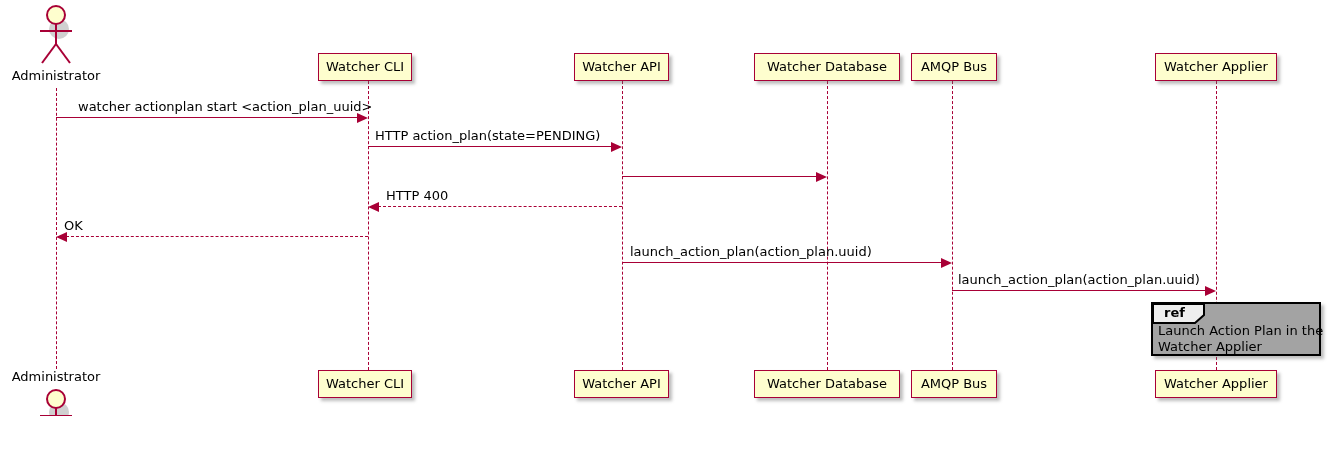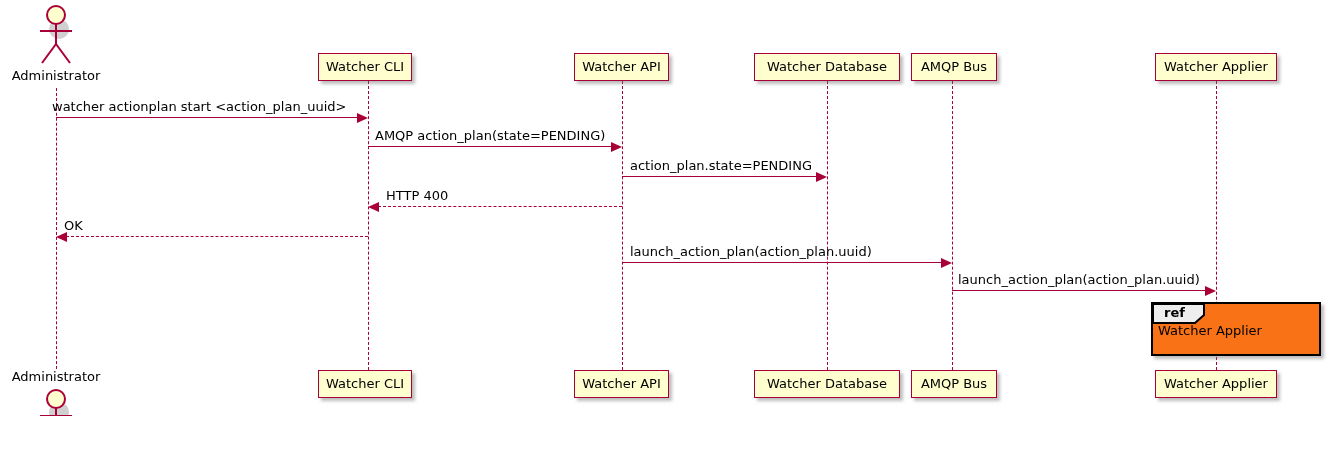--- a/index.html
+++ b/index.html
@@ -17,21 +17,21 @@
   .actor-fig{position:absolute;z-index:4;}
   .msg-label{position:absolute;height:15px;line-height:15px;z-index:3;white-space:nowrap;}
   .msg-line{position:absolute;height:0;z-index:2;}
   .msg-line.solid{border-top:1.5px solid #A80036;}
   .msg-line.dashed{border-top:1.5px dashed #A80036;}
   .arrow{position:absolute;width:0;height:0;z-index:3;}
   .arrow.right{border-top:5px solid transparent;border-bottom:5px solid transparent;border-left:11px solid #A80036;}
   .arrow.left{border-top:5px solid transparent;border-bottom:5px solid transparent;border-right:11px solid #A80036;}
   .ref-box{
     position:absolute;left:1151px;top:302px;width:166px;height:50px;
-    background:#f97316;border:2px solid #000;z-index:5;
+    background:#a3a3a3;border:2px solid #000;z-index:5;
     box-shadow:3px 3px 3px rgba(110,110,110,0.45);
   }
   .ref-tag{position:absolute;left:-1px;top:-1px;z-index:6;}
   .ref-tag-text{
     position:absolute;left:11px;top:1px;font-weight:bold;font-size:13px;z-index:7;
   }
   .ref-body{position:absolute;left:5px;top:19px;line-height:16px;z-index:6;white-space:nowrap;}
 </style>
 </head>
 <body>
@@ -56,29 +56,28 @@
     </svg>
   </div>
   <div class="actor-label" style="left:4px;top:68px;width:104px">Administrator</div>
 
   <div class="pbox" style="left:318px;top:53px;width:92px">Watcher CLI</div>
   <div class="pbox" style="left:574px;top:53px;width:93px">Watcher API</div>
   <div class="pbox" style="left:754px;top:53px;width:144px">Watcher Database</div>
   <div class="pbox" style="left:911px;top:53px;width:84px">AMQP Bus</div>
   <div class="pbox" style="left:1155px;top:53px;width:120px">Watcher Applier</div>
 
-  <div class="msg-label" style="left:52px;top:99px">watcher actionplan start &lt;action_plan_uuid&gt;</div>
+  <div class="msg-label" style="left:78px;top:99px">watcher actionplan start &lt;action_plan_uuid&gt;</div>
   <div class="msg-line solid" style="left:56px;top:117px;width:302px"></div>
   <div class="arrow right" style="left:357px;top:113px"></div>
 
-  <div class="msg-label" style="left:375px;top:128px">AMQP action_plan(state=PENDING)</div>
+  <div class="msg-label" style="left:375px;top:128px">HTTP action_plan(state=PENDING)</div>
   <div class="msg-line solid" style="left:368px;top:146px;width:244px"></div>
   <div class="arrow right" style="left:611px;top:142px"></div>
 
-  <div class="msg-label" style="left:630px;top:158px">action_plan.state=PENDING</div>
   <div class="msg-line solid" style="left:622px;top:176px;width:195px"></div>
   <div class="arrow right" style="left:816px;top:172px"></div>
 
   <div class="msg-label" style="left:386px;top:188px">HTTP 400</div>
   <div class="msg-line dashed" style="left:378px;top:206px;width:244px"></div>
   <div class="arrow left" style="left:368px;top:202px"></div>
 
   <div class="msg-label" style="left:64px;top:218px">OK</div>
   <div class="msg-line dashed" style="left:66px;top:236px;width:302px"></div>
   <div class="arrow left" style="left:56px;top:232px"></div>
@@ -92,20 +91,21 @@
   <div class="arrow right" style="left:1205px;top:286px"></div>
 
   <div class="ref-box">
     <div class="ref-tag">
       <svg width="60" height="22" viewBox="0 0 60 22">
         <path d="M1,1 H52 V12 L43,20 H1 Z" fill="#EEEEEE" stroke="#000000" stroke-width="2"></path>
       </svg>
     </div>
     <div class="ref-tag-text">ref</div>
     <div class="ref-body">
+      <div>Launch Action Plan in the</div>
       <div>Watcher Applier</div>
     </div>
   </div>
 
   <div class="pbox" style="left:318px;top:370px;width:92px">Watcher CLI</div>
   <div class="pbox" style="left:574px;top:370px;width:93px">Watcher API</div>
   <div class="pbox" style="left:754px;top:370px;width:144px">Watcher Database</div>
   <div class="pbox" style="left:911px;top:370px;width:84px">AMQP Bus</div>
   <div class="pbox" style="left:1155px;top:370px;width:120px">Watcher Applier</div>
 

